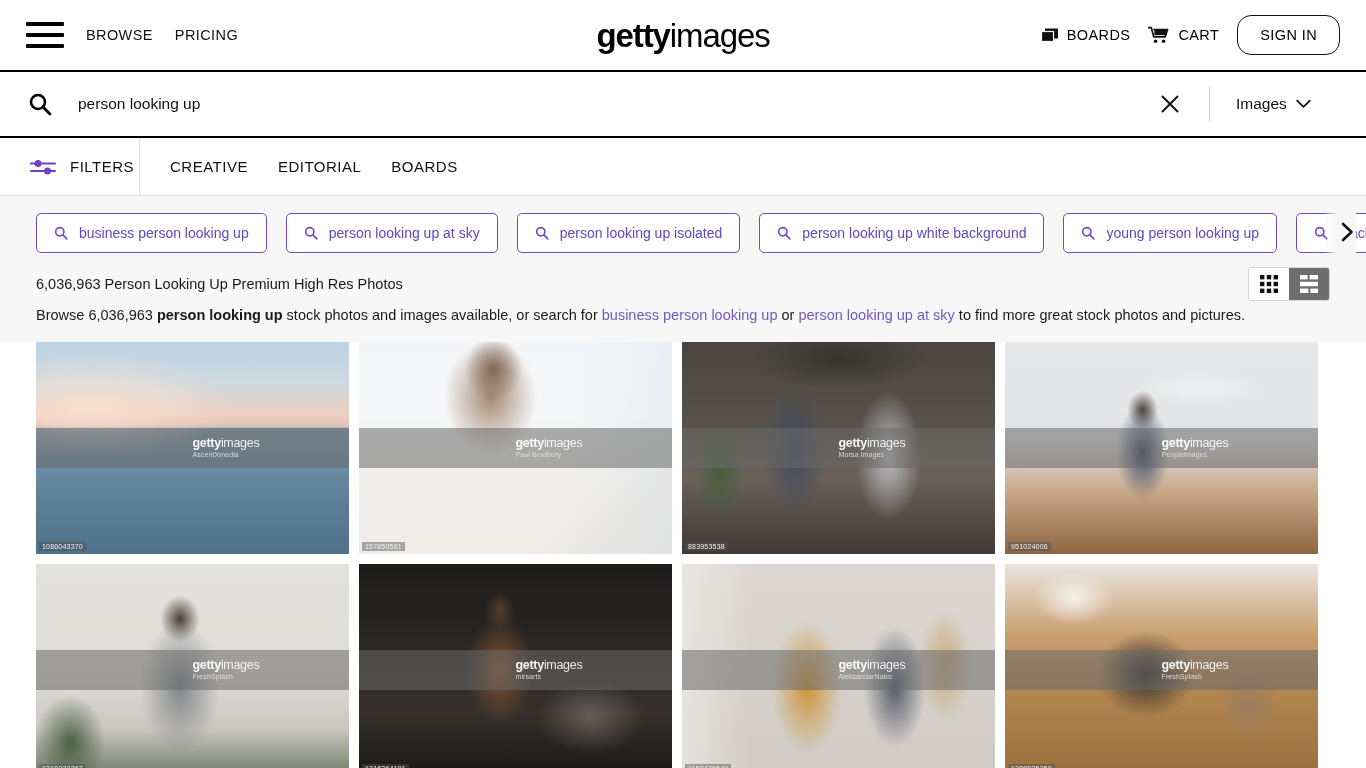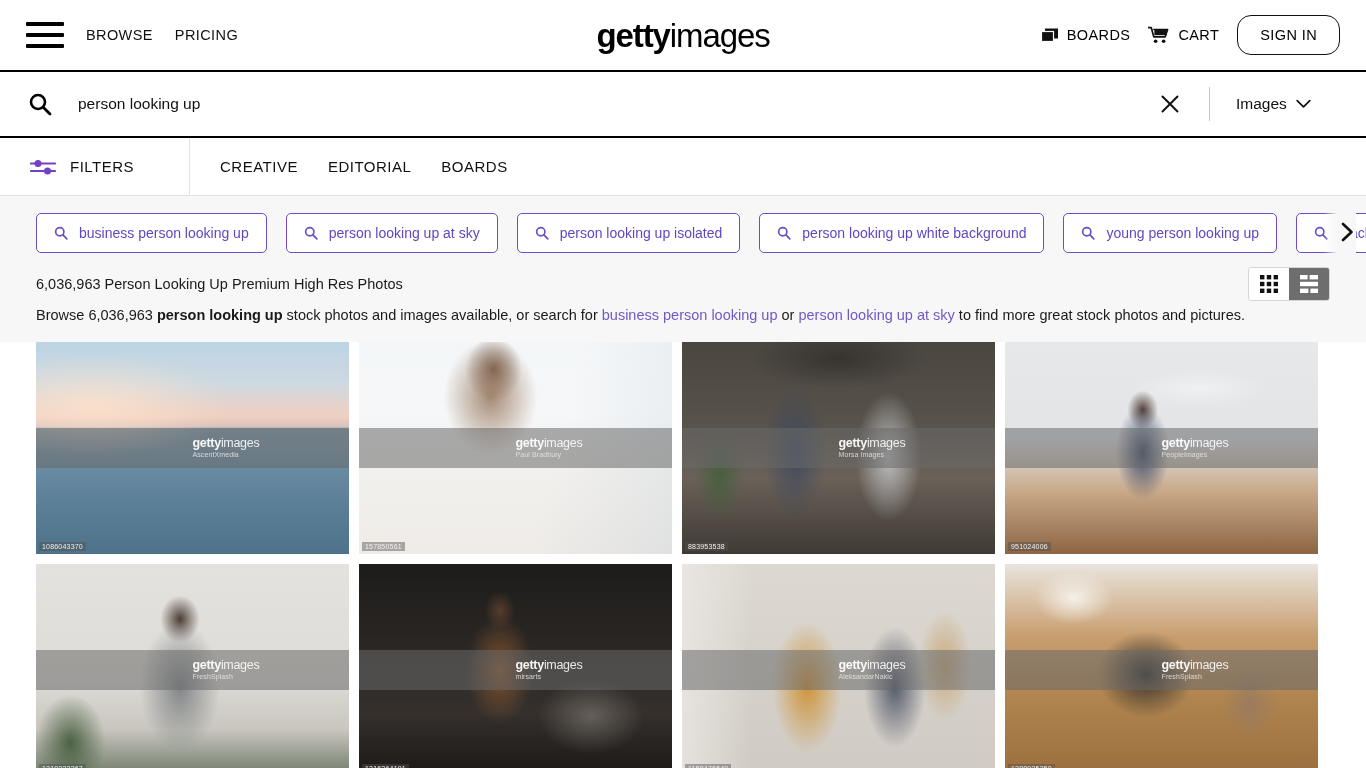--- a/index.html
+++ b/index.html
@@ -106,21 +106,21 @@
 
   
   .filterrow {
     height: 58px;
     display: flex;
     align-items: stretch;
     border-bottom: 1px solid #e2e2e2;
     background: #fff;
   }
   .filters-cell {
-    width: 190px;
+    width: 140px;
     display: flex; align-items: center; gap: 14px;
     padding-left: 30px;
     border-right: 1px solid #e2e2e2;
     cursor: pointer;
   }
   .filters-label { font-size: 15px; letter-spacing: .5px; color: #111; }
   .tabs { display: flex; align-items: center; gap: 30px; padding-left: 30px; }
   .tab {
     font-size: 15px; letter-spacing: .5px; color: #111;
     cursor: pointer; white-space: nowrap;

